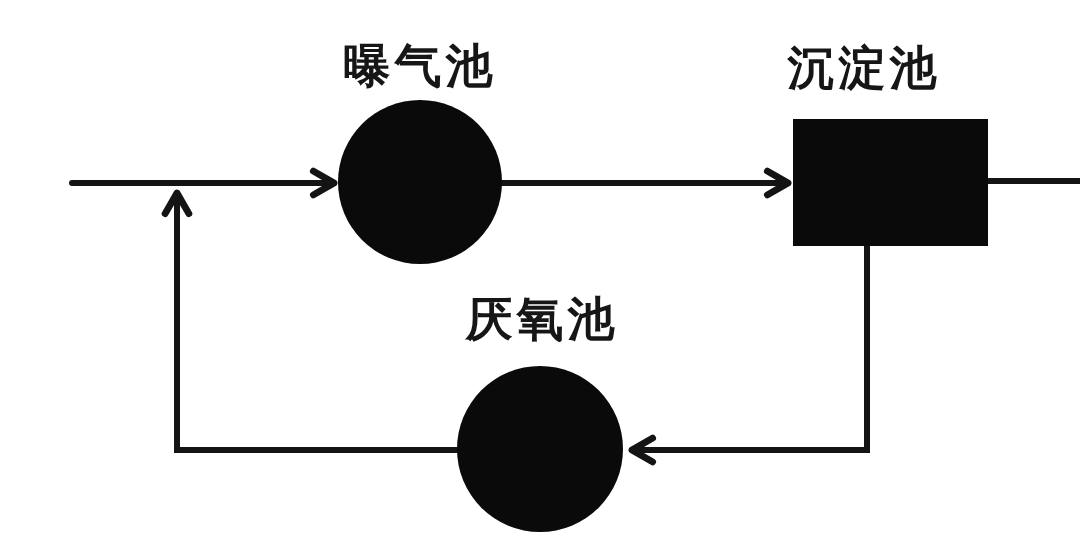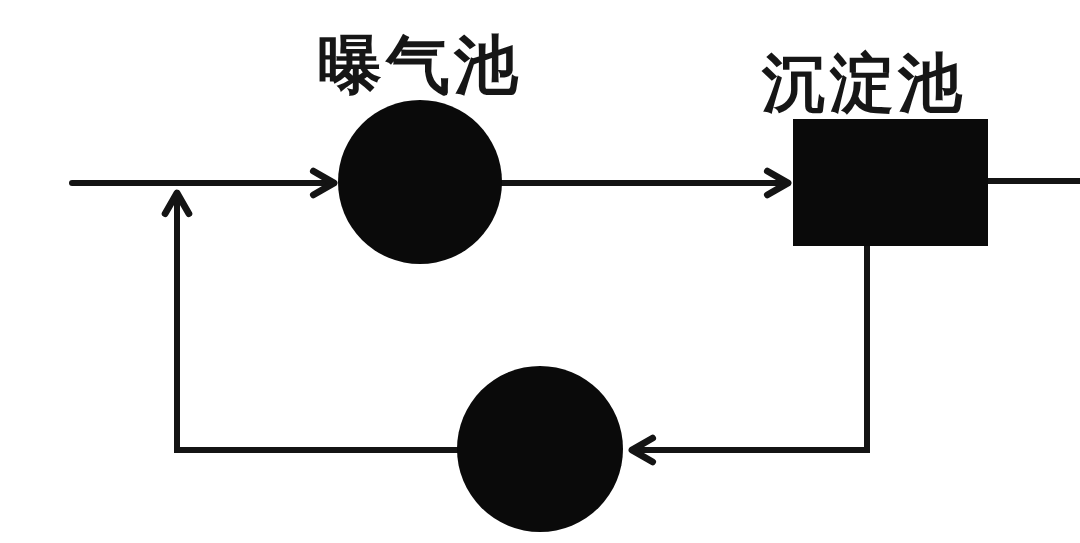--- a/index.html
+++ b/index.html
@@ -33,21 +33,21 @@
     stroke: var(--line, #141414);
     fill: none;
   }
   .shape {
     fill: var(--shape, #0a0a0a);
   }
   .node-label {
     position: absolute;
     transform: translate(-50%, -50%);
     font-weight: 700;
-    font-size: 64px;
+    font-size: 47px;
     letter-spacing: 4px;
     line-height: 1;
     color: var(--text, #161616);
     white-space: nowrap;
   }
 </style>
 </head>
 <body>
 
 <div class="stage">
@@ -69,17 +69,18 @@
 
     <path class="flow-line square-cap" d="M460,450 H177 V193" marker-end="url(#arrow)"></path>
 
     <circle class="shape" cx="420" cy="182" r="82"></circle>
     <rect class="shape" x="793" y="119" width="195" height="127"></rect>
     <circle class="shape" cx="540" cy="449" r="83"></circle>
   </svg>
 
   <div class="node-label" style="left:420px; top:65px;">曝气池</div>
 
-  <div class="node-label" style="left:864px; top:67px;margin-top:16px;">沉淀池</div>
+  <div class="node-label" style="left:864px; top:67px;">沉淀池</div>
 
+  <div class="node-label" style="left:542px; top:318px;">厌氧池</div>
 
 
 </div>
 
 </body></html>

